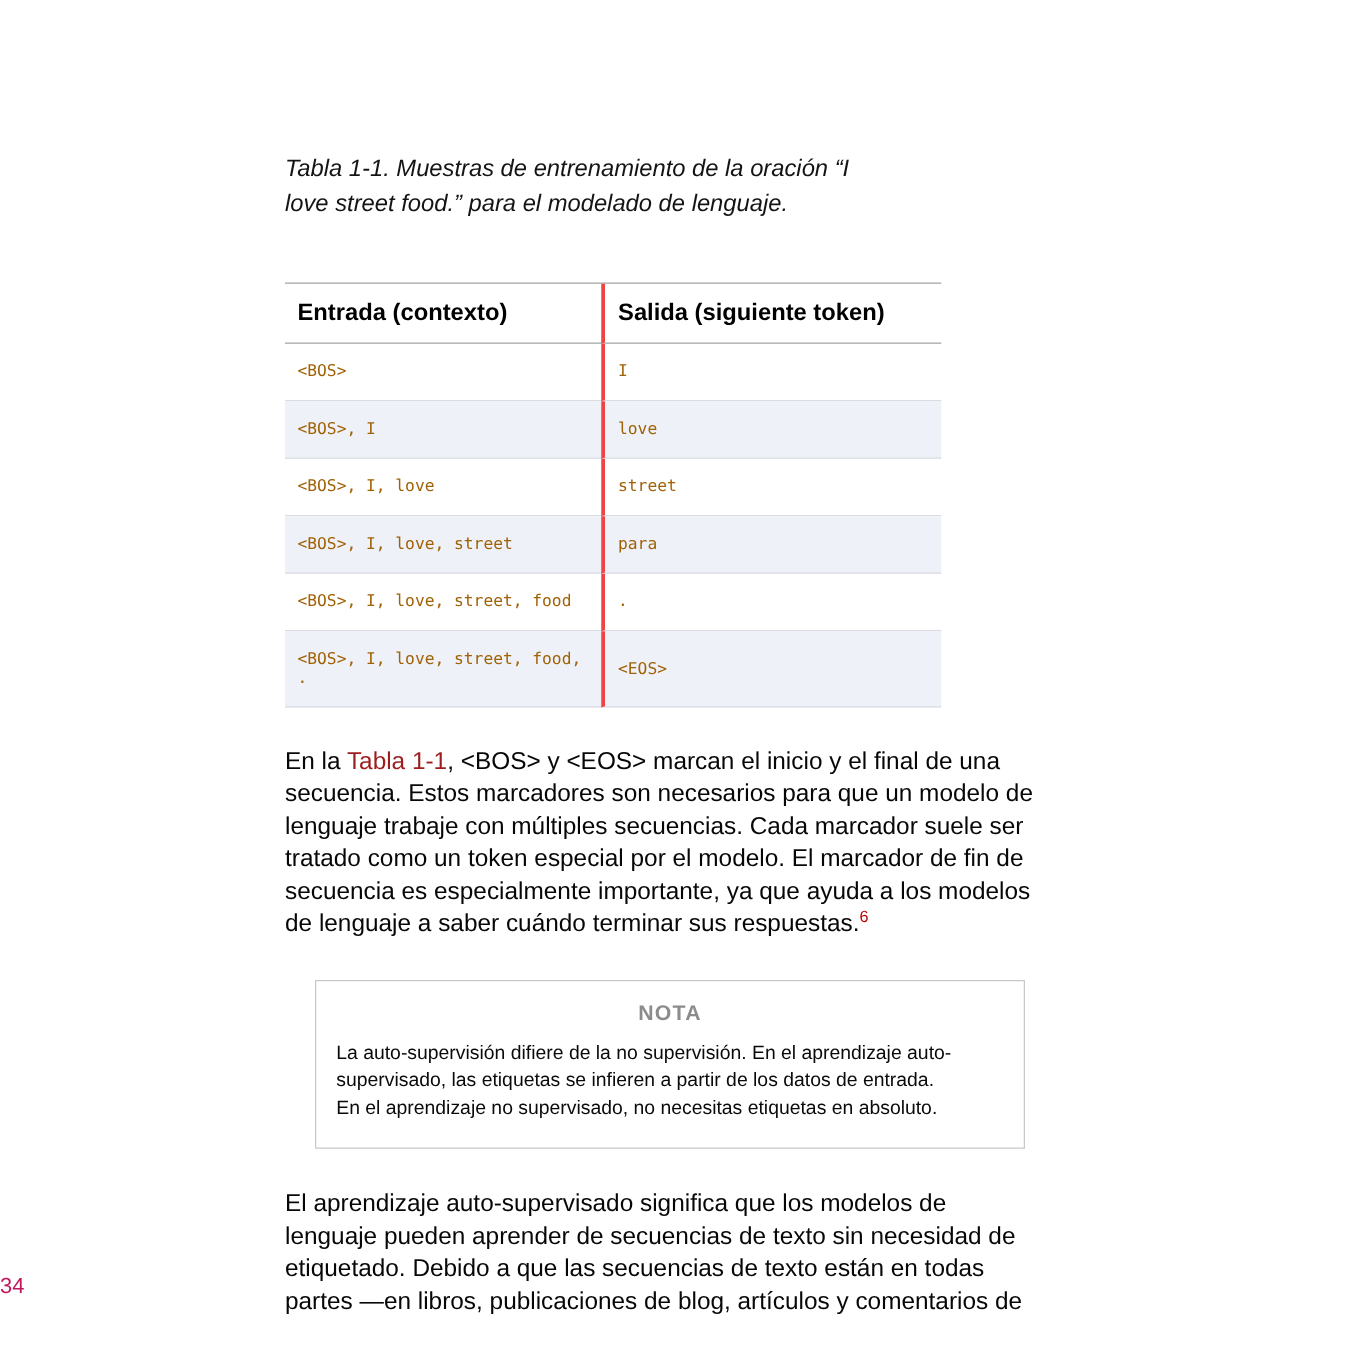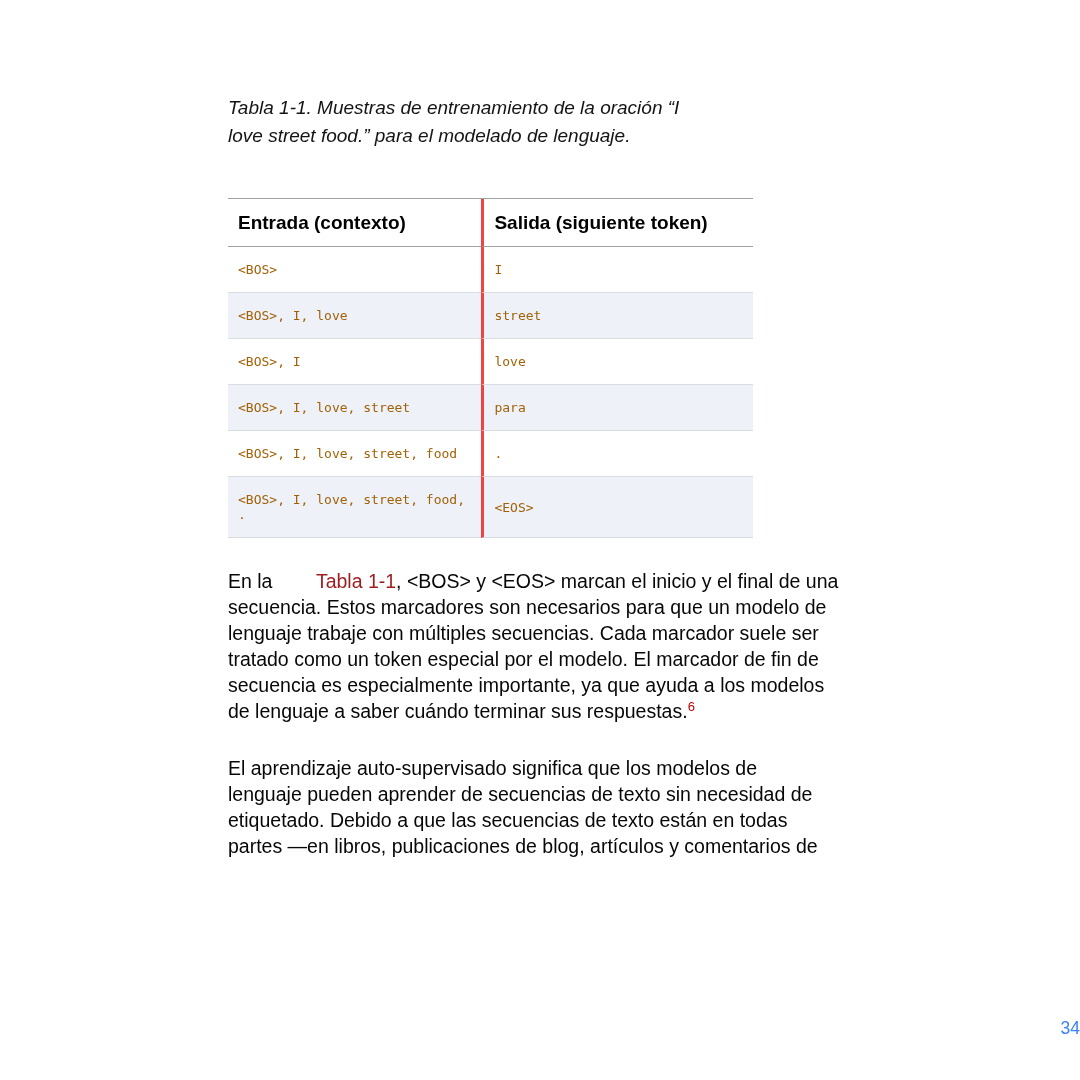--- a/index.html
+++ b/index.html
@@ -12,21 +12,21 @@
     overflow: hidden;
   }
   .page {
     position: absolute;
     left: 0; top: 0; width: 1080px; height: 1080px;
     background: #ffffff;
   }
   .content {
     position: absolute;
     left: 228px;
-    top: 94px;
+    top: 122px;
     width: 645px;
   }
 
   
   .caption {
     font-style: italic;
     font-size: 19px;
     line-height: 28px;
     color: #141414;
     width: 535px;
@@ -70,21 +70,20 @@
     color: #070707;
     white-space: pre-line;
     width: 645px;
   }
   .para-1 { margin-top: 30px; }
   .para-2 { margin-top: 31px; }
   .xref-link {
     color: #9e1b1e;
     text-decoration: none;
     cursor: pointer;
-    margin-left: 38px;
   }
   sup.footnote {
     color: #c00000;
     font-size: 13px;
     line-height: 0;
     vertical-align: super;
     cursor: pointer;
   }
 
   
@@ -109,23 +108,23 @@
     line-height: 22px;
     color: #0a0a0a;
     white-space: pre-line;
   }
 
   
   .page-number {
     position: absolute;
     left: 0; right: 0;
     top: 1018px;
-    text-align: right;
+    text-align: left;
     font-size: 17.5px;
-    color: #3b82f6;
+    color: #be185d;
   }
 </style>
 </head>
 <body>
 
 <div class="page">
   <div class="content">
 
     <div class="caption">Tabla 1-1. Muestras de entrenamiento de la oración “I
 love street food.” para el modelado de lenguaje.</div>
@@ -136,26 +135,26 @@
           <th class="col-input">Entrada (contexto)</th>
           <th class="col-output">Salida (siguiente token)</th>
         </tr>
       </thead>
       <tbody>
         <tr>
           <td class="col-input">&lt;BOS&gt;</td>
           <td class="col-output">I</td>
         </tr>
         <tr>
+          <td class="col-input">&lt;BOS&gt;, I</td>
+          <td class="col-output">love</td>
+        </tr>
+        <tr>
           <td class="col-input">&lt;BOS&gt;, I, love</td>
           <td class="col-output">street</td>
-        </tr>
-        <tr>
-          <td class="col-input">&lt;BOS&gt;, I</td>
-          <td class="col-output">love</td>
         </tr>
         <tr>
           <td class="col-input">&lt;BOS&gt;, I, love, street</td>
           <td class="col-output">para</td>
         </tr>
         <tr>
           <td class="col-input">&lt;BOS&gt;, I, love, street, food</td>
           <td class="col-output">.</td>
         </tr>
         <tr>
@@ -165,20 +164,26 @@
       </tbody>
     </table>
 
     <p class="para para-1"><span>En la </span><a class="xref-link">Tabla 1-1</a><span>, &lt;BOS&gt; y &lt;EOS&gt; marcan el inicio y el final de una
 secuencia. Estos marcadores son necesarios para que un modelo de
 lenguaje trabaje con múltiples secuencias. Cada marcador suele ser
 tratado como un token especial por el modelo. El marcador de fin de
 secuencia es especialmente importante, ya que ayuda a los modelos
 de lenguaje a saber cuándo terminar sus respuestas.</span><sup class="footnote">6</sup></p>
 
+    <div class="note-box">
+      <div class="note-title">NOTA</div>
+      <div class="note-body">La auto-supervisión difiere de la no supervisión. En el aprendizaje auto-
+supervisado, las etiquetas se infieren a partir de los datos de entrada.
+En el aprendizaje no supervisado, no necesitas etiquetas en absoluto.</div>
+    </div>
 
     <p class="para para-2">El aprendizaje auto-supervisado significa que los modelos de
 lenguaje pueden aprender de secuencias de texto sin necesidad de
 etiquetado. Debido a que las secuencias de texto están en todas
 partes —en libros, publicaciones de blog, artículos y comentarios de</p>
 
   </div>
 
   <div class="page-number">34</div>
 </div>

